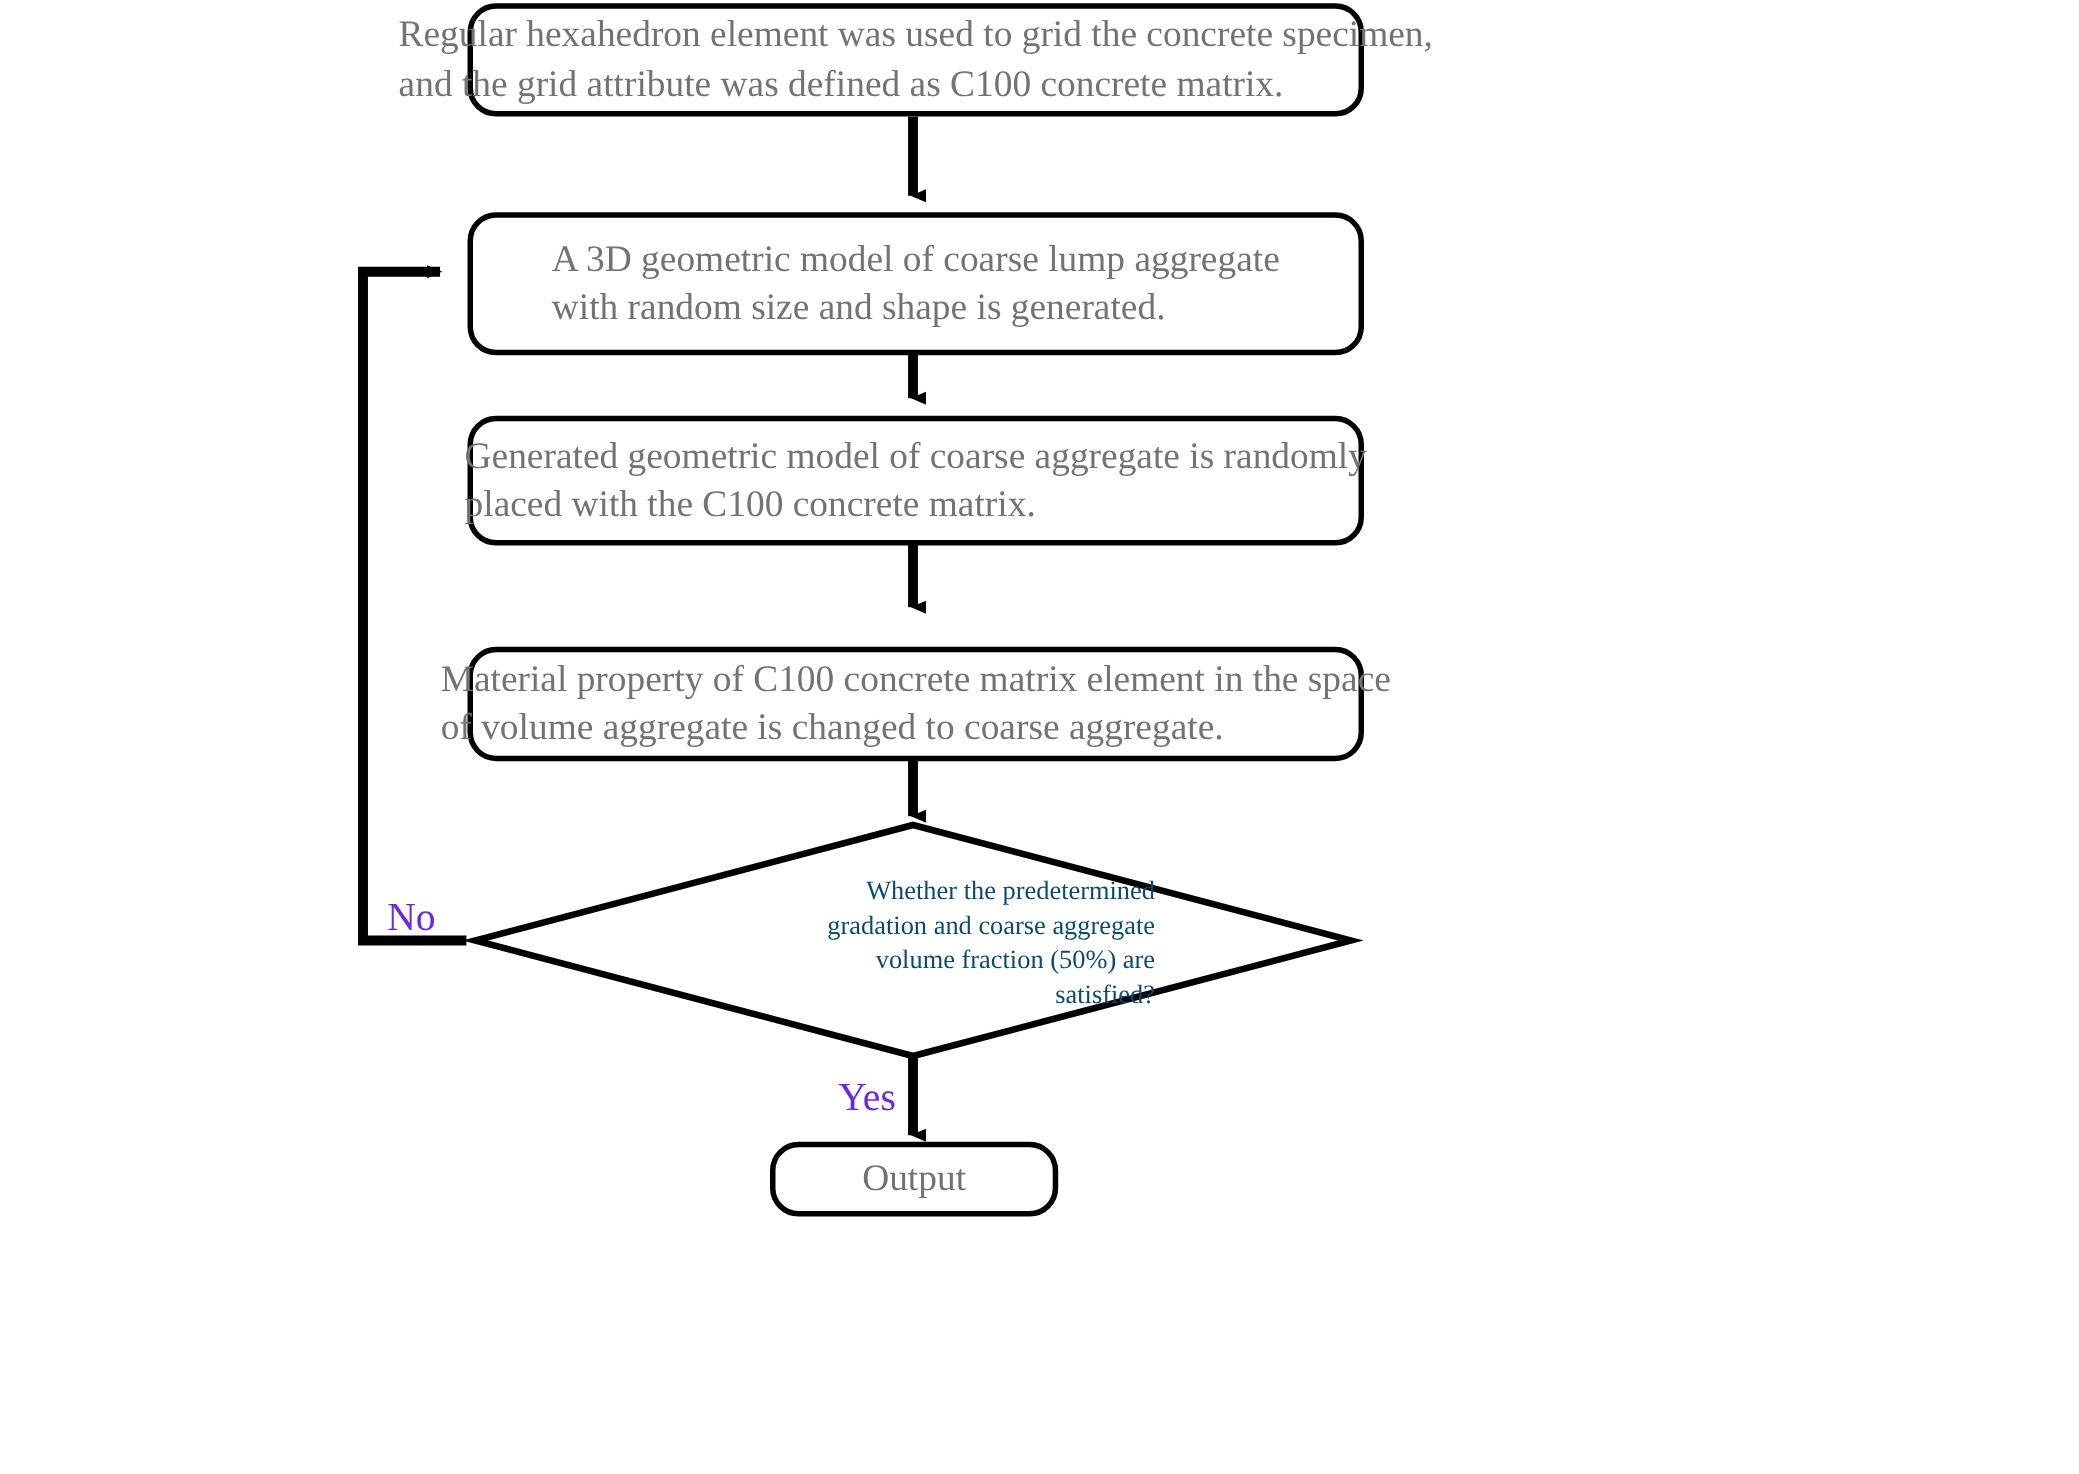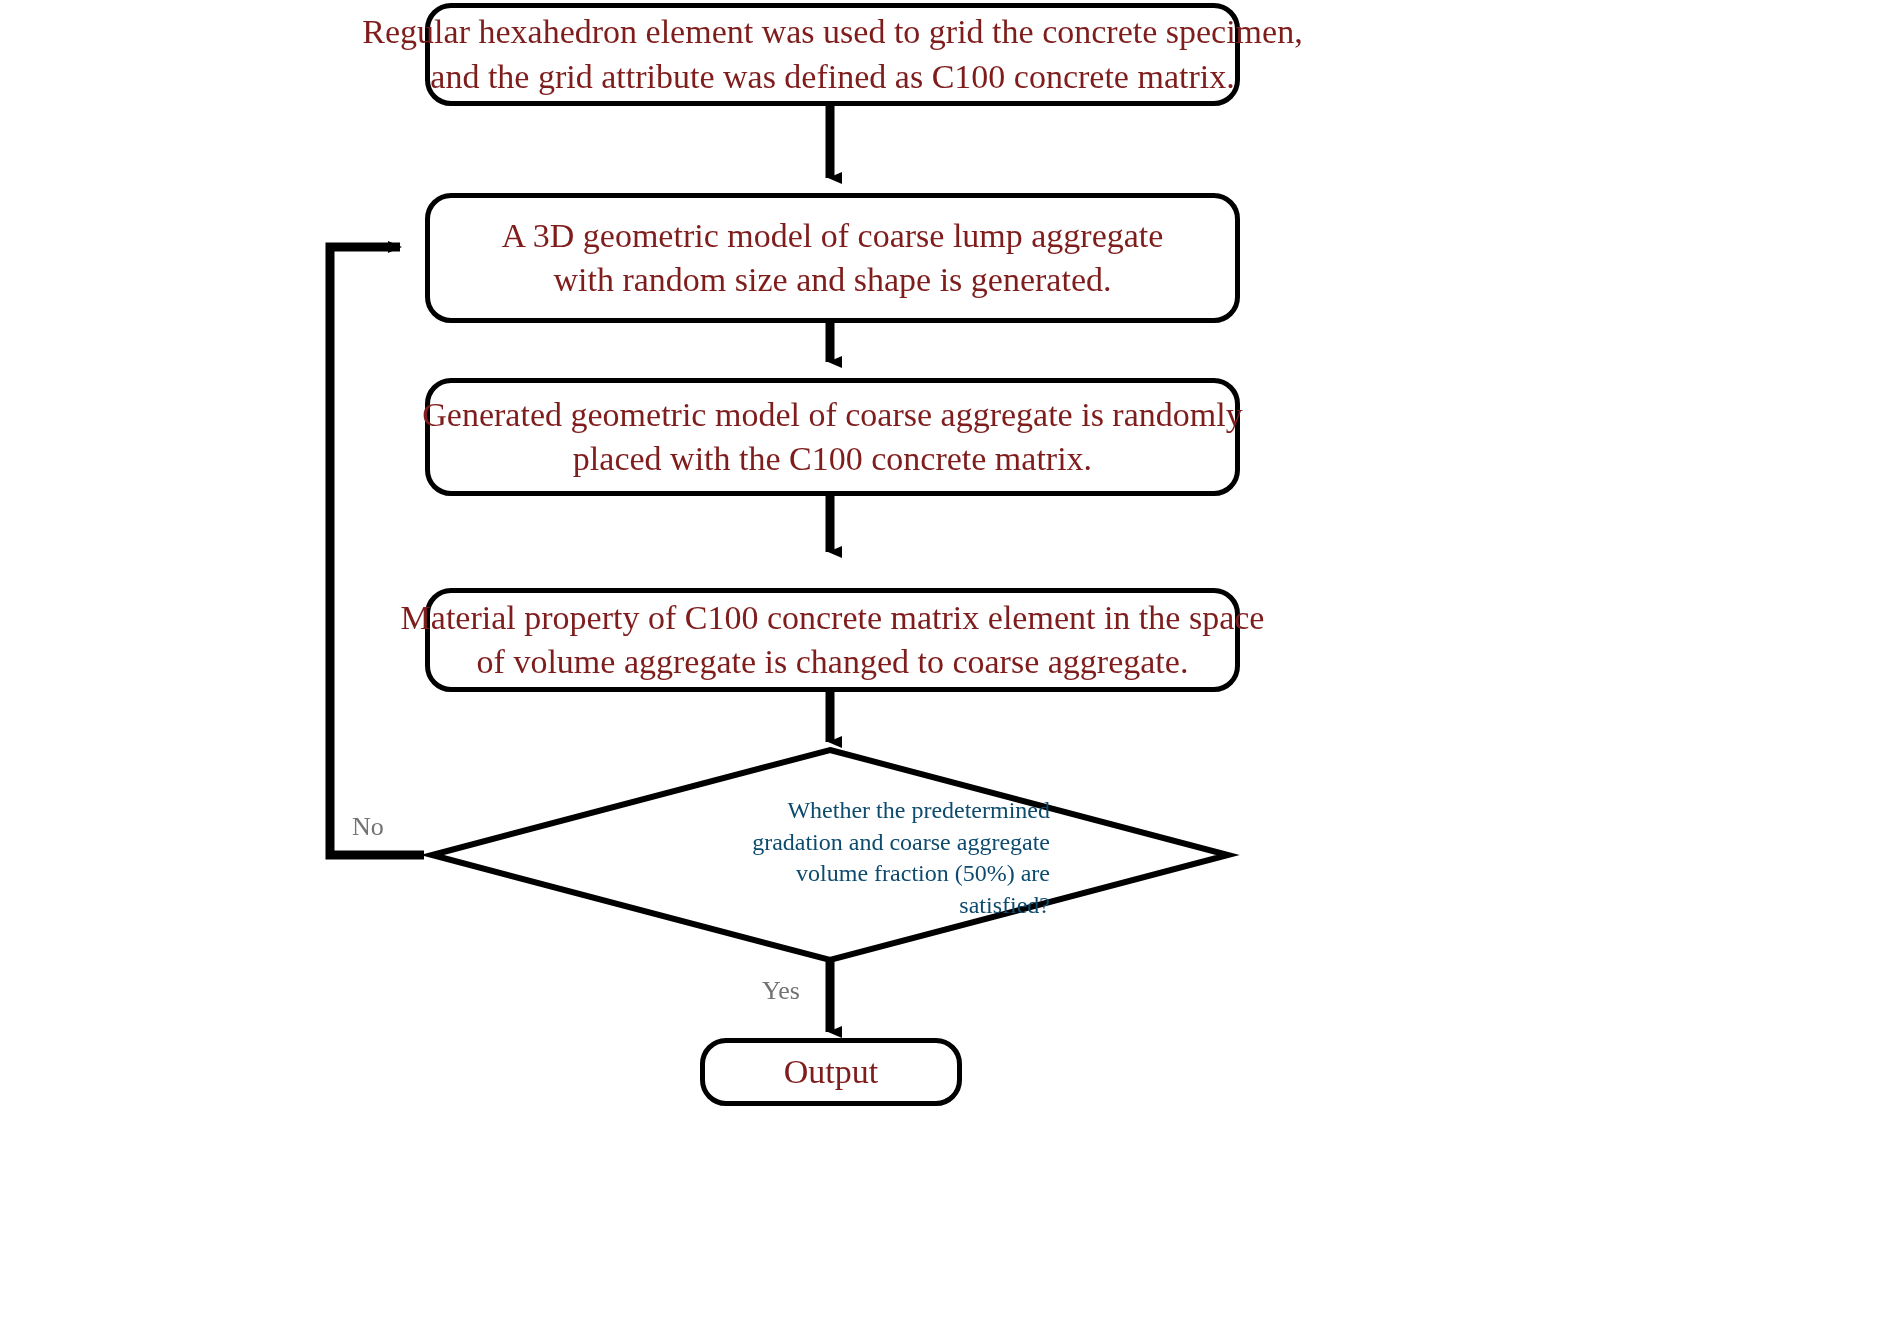--- a/index.html
+++ b/index.html
@@ -17,22 +17,21 @@
   }
   .node {
     position: absolute;
     box-sizing: border-box;
     background: #ffffff;
     border: 5px solid #000000;
     border-radius: 26px;
     display: flex;
     align-items: center;
     justify-content: center;
-    text-align: center;
-    color: #7f1d1d;
+    color: #737373;
   }
   .node .lines {
     line-height: 1.30;
     font-size: 34px;
     padding: 0 18px;
   }
   .node .lines div {
     white-space: nowrap;
   }
   #svg-layer {
@@ -46,22 +45,22 @@
   .diamond-text {
     position: absolute;
     text-align: right;
     font-size: 24px;
     line-height: 1.32;
     color: #0c4a6e;
   }
   .diamond-text div { white-space: nowrap; }
   .edge-label {
     position: absolute;
-    font-size: 26px;
-    color: #737373;
+    font-size: 36px;
+    color: #6d28d9;
     white-space: nowrap;
   }
 </style>
 </head>
 <body>
 
 <div id="canvas">
 
   <svg id="svg-layer" viewBox="0 0 1890 1340" xmlns="http://www.w3.org/2000/svg">
     <defs>

